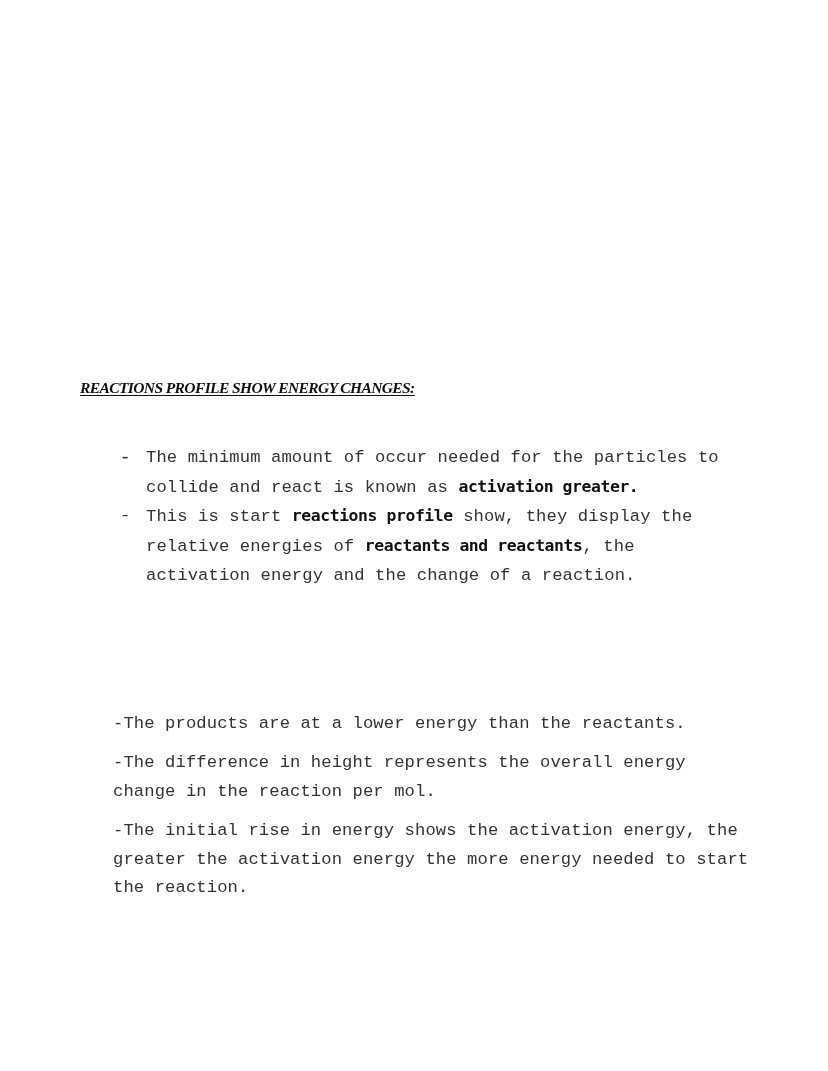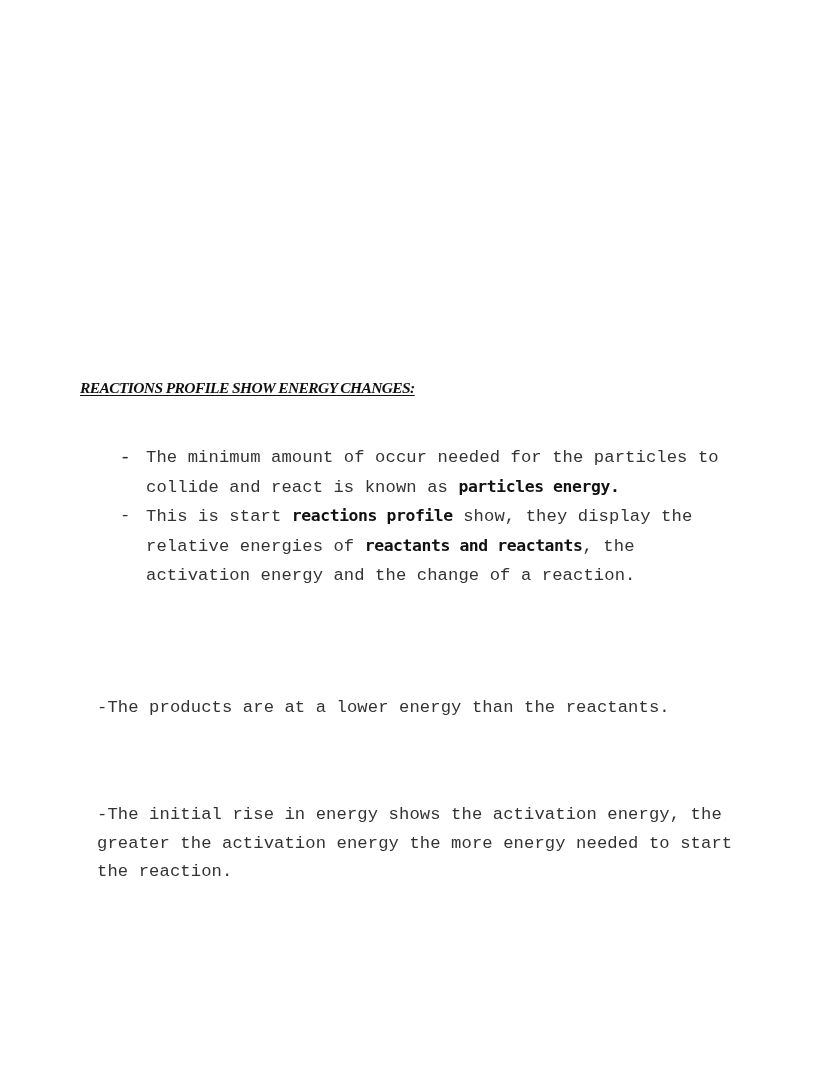--- a/index.html
+++ b/index.html
@@ -75,46 +75,47 @@
       line-height: 28px;
       text-decoration: underline;
       text-underline-offset: 3px;
       white-space: nowrap;
     }
     .para {
       position: absolute;
       left: 97px;
       width: 640px;
       line-height: 28.7px;
-      margin: 0;
+      margin: 16px;
     }
     .p1 { top: 694px; }
     .p2 { top: 733px; }
     .p3 { top: 801px; }
   </style>
 </head>
 <body>
 
 <div class="page">
 
   <div class="heading">REACTIONS PROFILE SHOW ENERGY CHANGES:</div>
 
   <ul class="bullets body-text">
     <li class="bullet-item">
       <span class="bullet-dash">-</span>
     </li>
     <li class="bullet-item">
       <span class="bullet-dash">-</span>
-      <span>The minimum amount of occur needed for the particles to collide and react is known as </span><span class="bold">particles energy.</span>
+      <span>The minimum amount of occur needed for the particles to collide and react is known as </span><span class="bold">activation greater.</span>
     </li>
     <li class="bullet-item">
       <span class="bullet-dash">-</span>
       <span>This is start </span><span class="bold">reactions profile</span><span> show, they display the relative energies of </span><span class="bold">reactants and reactants</span><span>, the activation energy and the change of a reaction.</span>
     </li>
   </ul>
 
 
   <p class="para p1 body-text">-The products are at a lower energy than the reactants.</p>
 
+  <p class="para p2 body-text">-The difference in height represents the overall energy change in the reaction per mol.</p>
 
   <p class="para p3 body-text">-The initial rise in energy shows the activation energy, the greater the activation energy the more energy needed to start the reaction.</p>
 
 </div>
 
 </body></html>

